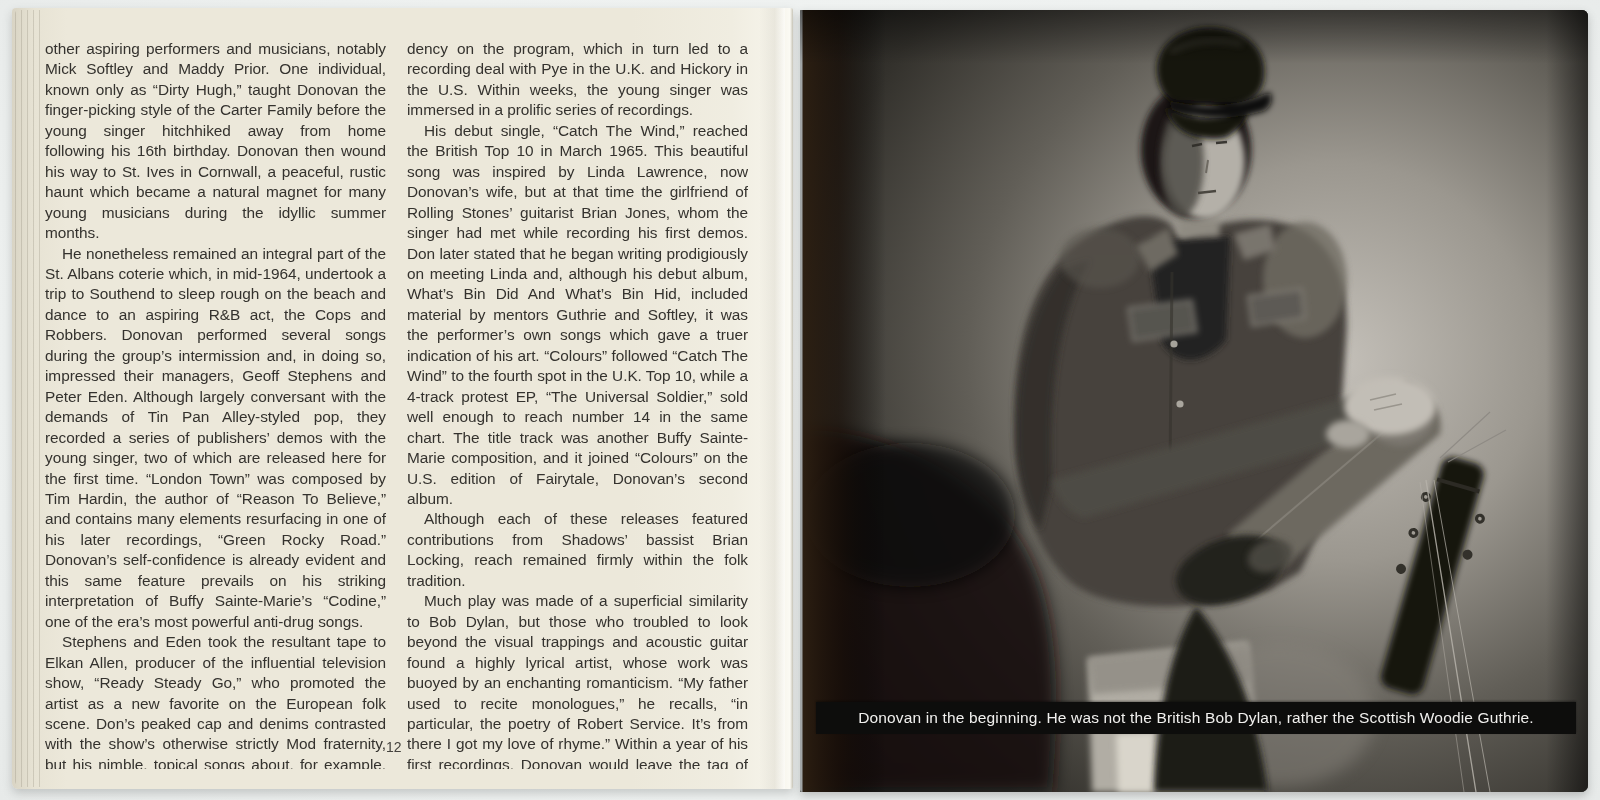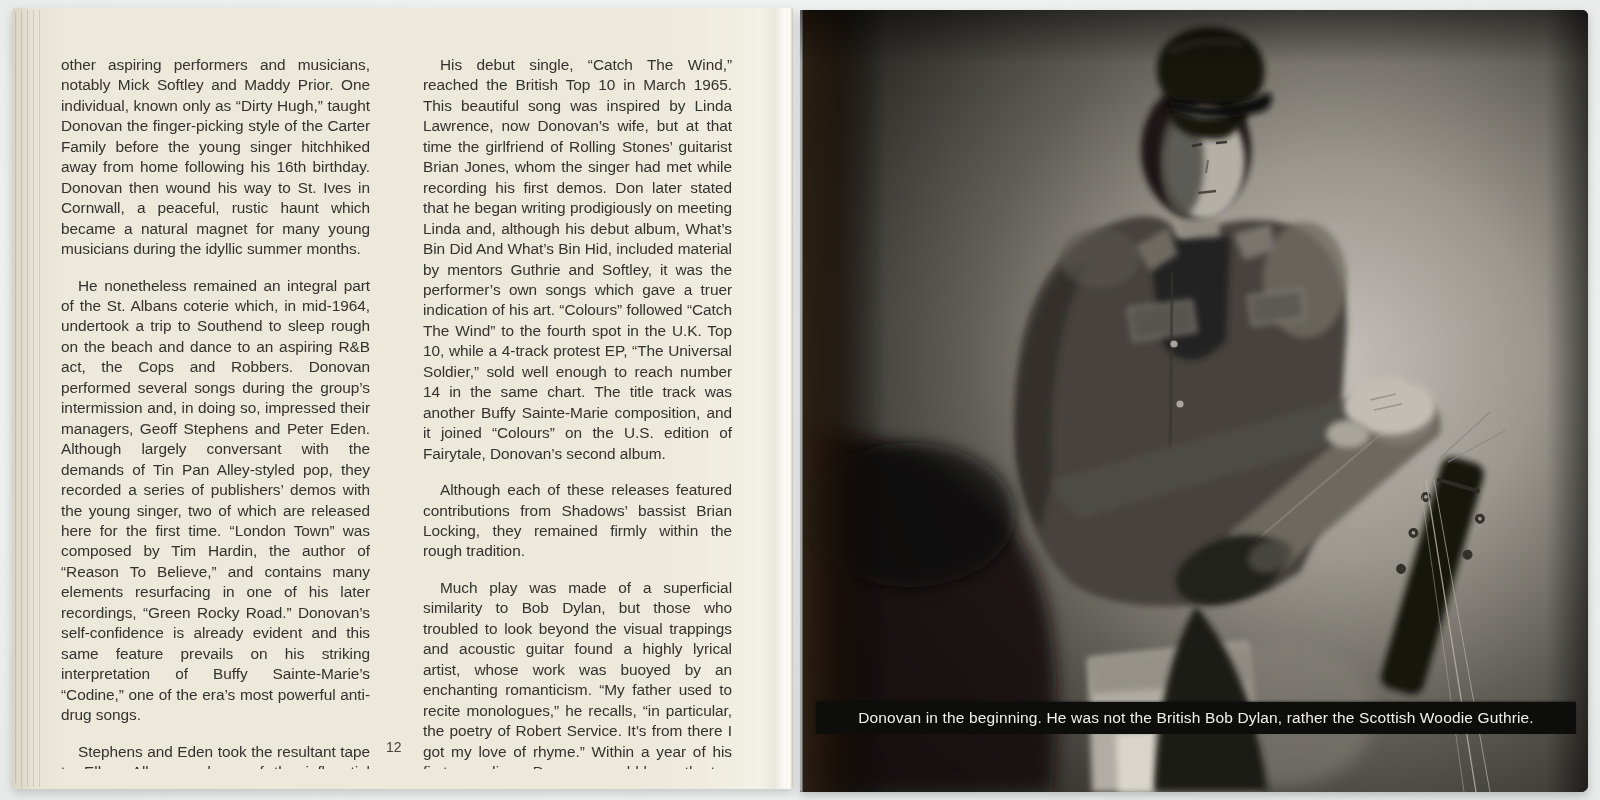--- a/index.html
+++ b/index.html
@@ -36,21 +36,21 @@
     content:"";position:absolute;right:8px;top:0;bottom:0;width:26px;
     background:linear-gradient(90deg,rgba(120,115,100,0) 0,rgba(120,115,100,.10) 60%,rgba(255,255,255,.5) 100%);
   }
   .col{
     position:absolute;top:31px;width:341px;height:730px;overflow:hidden;
     font-size:15.4px;line-height:20.45px;text-align:justify;
     color:var(--ink);letter-spacing:-0.05px;
   }
   .col-1{left:33px;}
   .col-2{left:395px;}
-  .para{margin:16px;}
+  .para{margin:0;}
   .para.indent{text-indent:17px;}
   .ital{}
   .page-num{
     position:absolute;left:374px;top:731px;
     font-size:14px;color:#45433e;
   }
   
   .page-right{
     position:absolute;left:800px;top:10px;width:788px;height:782px;
     background:#201f1c;overflow:hidden;
@@ -73,22 +73,23 @@
 
 <div class="scan">
 
   <div class="page-left">
     <div class="col col-1">
         <p class="para"><span>other aspiring performers and musicians, notably Mick Softley and Maddy Prior. One individual, known only as “Dirty Hugh,” taught Donovan the finger-picking style of the Carter Family before the young singer hitchhiked away from home following his 16th birthday. Donovan then wound his way to St. Ives in Cornwall, a peaceful, rustic haunt which became a natural magnet for many young musicians during the idyllic summer months.</span></p>
         <p class="para indent"><span>He nonetheless remained an integral part of the St. Albans coterie which, in mid-1964, undertook a trip to Southend to sleep rough on the beach and dance to an aspiring R&amp;B act, the Cops and Robbers. Donovan performed several songs during the group’s intermission and, in doing so, impressed their managers, Geoff Stephens and Peter Eden. Although largely conversant with the demands of Tin Pan Alley-styled pop, they recorded a series of publishers’ demos with the young singer, two of which are released here for the first time. “London Town” was composed by Tim Hardin, the author of “Reason To Believe,” and contains many elements resurfacing in one of his later recordings, “Green Rocky Road.” Donovan’s self-confidence is already evident and this same feature prevails on his striking interpretation of Buffy Sainte-Marie’s “Codine,” one of the era’s most powerful anti-drug songs.</span></p>
         <p class="para indent"><span>Stephens and Eden took the resultant tape to Elkan Allen, producer of the influential television show, “Ready Steady Go,” who promoted the artist as a new favorite on the European folk scene. Don’s peaked cap and denims contrasted with the show’s otherwise strictly Mod fraternity, but his nimble, topical songs about, for example, the current hit parade, made an immediate impression. Donovan enjoyed a three-week resi-</span></p>
       </div>
     <div class="col col-2">
+        <p class="para"><span>dency on the program, which in turn led to a recording deal with Pye in the U.K. and Hickory in the U.S. Within weeks, the young singer was immersed in a prolific series of recordings.</span></p>
         <p class="para indent"><span>His debut single, “Catch The Wind,” reached the British Top 10 in March 1965. This beautiful song was inspired by Linda Lawrence, now Donovan’s wife, but at that time the girlfriend of Rolling Stones’ guitarist Brian Jones, whom the singer had met while recording his first demos. Don later stated that he began writing prodigiously on meeting Linda and, although his debut album, </span><span class="ital">What’s Bin Did And What’s Bin Hid,</span><span> included material by mentors Guthrie and Softley, it was the performer’s own songs which gave a truer indication of his art. “Colours” followed “Catch The Wind” to the fourth spot in the U.K. Top 10, while a 4-track protest EP, “The Universal Soldier,” sold well enough to reach number 14 in the same chart. The title track was another Buffy Sainte-Marie composition, and it joined “Colours” on the U.S. edition of </span><span class="ital">Fairytale</span><span>, Donovan’s second album.</span></p>
-        <p class="para indent"><span>Although each of these releases featured contributions from Shadows’ bassist Brian Locking, they remained firmly within the rough tradition.</span></p>
+        <p class="para indent"><span>Although each of these releases featured contributions from Shadows’ bassist Brian Locking, reach remained firmly within the folk tradition.</span></p>
         <p class="para indent"><span>Much play was made of a superficial similarity to Bob Dylan, but those who troubled to look beyond the visual trappings and acoustic guitar found a highly lyrical artist, whose work was buoyed by an enchanting romanticism. “My father used to recite monologues,” he recalls, “in particular, the poetry of Robert Service. It’s from there I got my love of rhyme.” Within a year of his first recordings, Donovan would leave the tag of imitator behind with a new and ambitious composition.</span></p>
       </div>
     <div class="page-num">12</div>
   </div>
 
   <div class="page-right">
     <svg viewBox="0 0 788 782" preserveAspectRatio="none" role="img">
       <defs>
         <radialGradient id="spot" cx="0.68" cy="0.45" r="0.85">
           <stop offset="0" stop-color="#c4c0b9"></stop>

